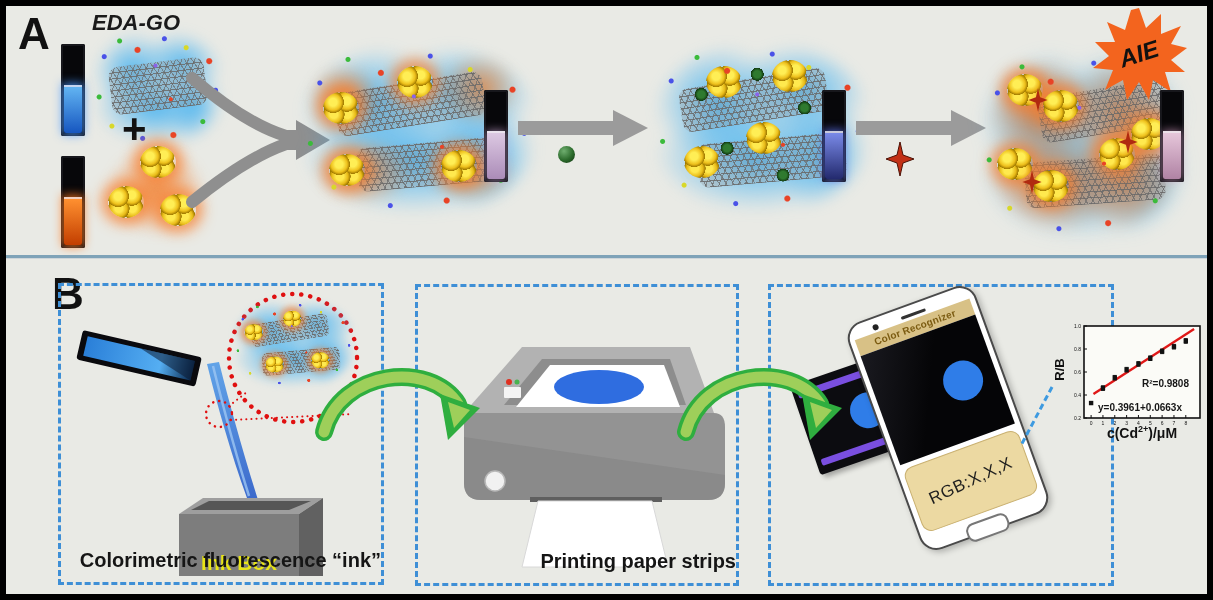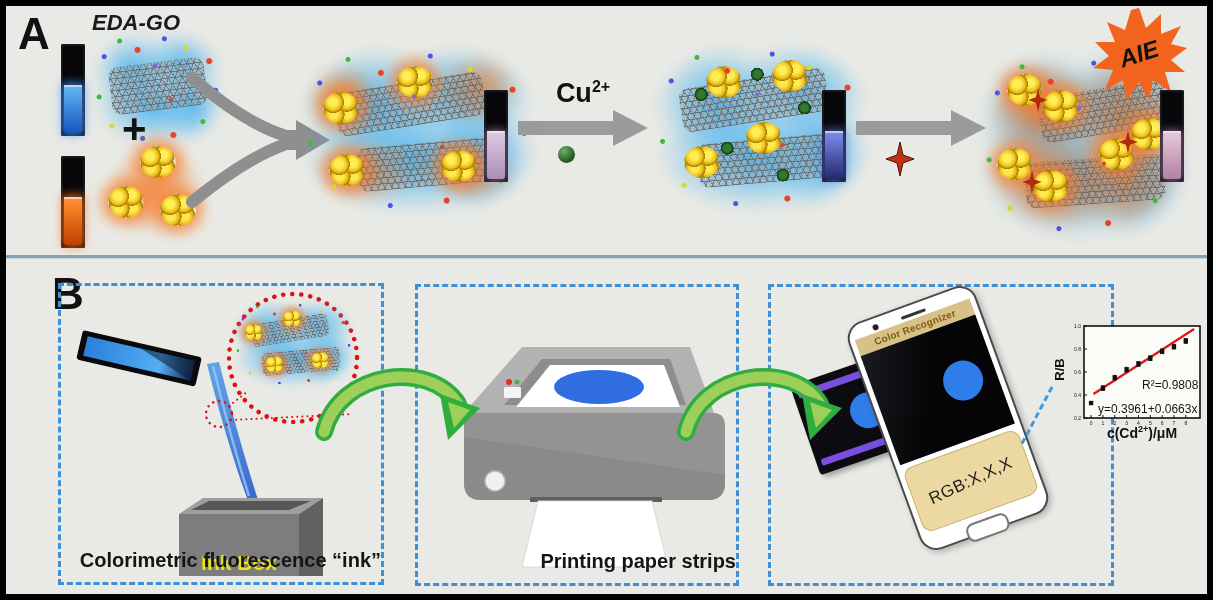--- a/index.html
+++ b/index.html
@@ -87,21 +87,21 @@
   .phone-home{width:40px;height:15px;border:2px solid #777;border-radius:8px;margin:6px auto 0 auto;background:#fff;}
   .strip{position:absolute;width:158px;height:94px;background:#0c0c10;transform:rotate(-19deg);border-radius:3px;box-shadow:3px 4px 5px rgba(0,0,0,.3);}
   .stripe{position:absolute;left:5px;right:8px;height:7px;background:#7a4fe0;border-radius:2px;}
   .strip-spot{position:absolute;left:48px;top:30px;width:36px;height:36px;border-radius:50%;background:#2f7de8;}
   .callout-line{position:absolute;width:64px;border-top:3px dashed #3d9ae0;transform-origin:left center;}
   
   .chart-box{position:absolute;left:1040px;top:312px;width:162px;height:140px;z-index:6;}
   .chart-ylabel{position:absolute;left:2px;top:44px;font-size:13px;font-weight:bold;transform:rotate(-90deg);transform-origin:center;color:#111;}
   .chart-xlabel{position:absolute;left:30px;top:106px;width:132px;text-align:center;font-size:14px;font-weight:bold;color:#111;}
   .chart-xlabel sup{font-size:9px;}
-  .chart-anno{position:absolute;font-size:12px;font-weight:normal;color:#161616;}
+  .chart-anno{position:absolute;font-size:10px;font-weight:bold;color:#161616;}
   .mini{transform:scale(.52);transform-origin:top left;}
 </style>
 </head>
 <body>
 
 <div class="figure">
 <div class="canvas">
 
   <div class="abs panel-label" style="left:12px;top:6px;">A</div>
   <div class="abs mat-label" style="left:86px;top:4px;">EDA-GO</div>
@@ -149,21 +149,20 @@
     <div class="aunc halo" style="left:22px;top:46px;"></div>
     <div class="aunc halo" style="left:28px;top:108px;"></div>
     <div class="aunc halo" style="left:140px;top:104px;"></div>
     <div class="dots"></div>
   </div>
 
   <div class="cuvette" style="left:478px;top:84px;">
     <div class="cuv-liquid liq-lavender"></div>
   </div>
 
-  <div class="abs ion-label" style="left:512px;top:72px;width:130px;"><span>Cu</span><sup>2+</sup></div>
   <svg class="abs" style="left:512px;top:102px;" width="130" height="40" viewBox="0 0 130 40">
     <rect x="0" y="13" width="97" height="14" fill="#9b9b9b"></rect>
     <polygon points="95,2 130,20 95,38" fill="#9b9b9b"></polygon>
   </svg>
   <div class="sphere-green" style="left:552px;top:140px;"></div>
 
   <div class="composite" style="left:648px;top:38px;width:215px;height:168px;">
     <div class="cloud blue"></div>
     <div class="sheet" style="left:26px;top:34px;width:148px;height:44px;transform:rotate(-9deg);"></div>
     <div class="sheet" style="left:44px;top:94px;width:148px;height:44px;transform:rotate(-5deg);"></div>

